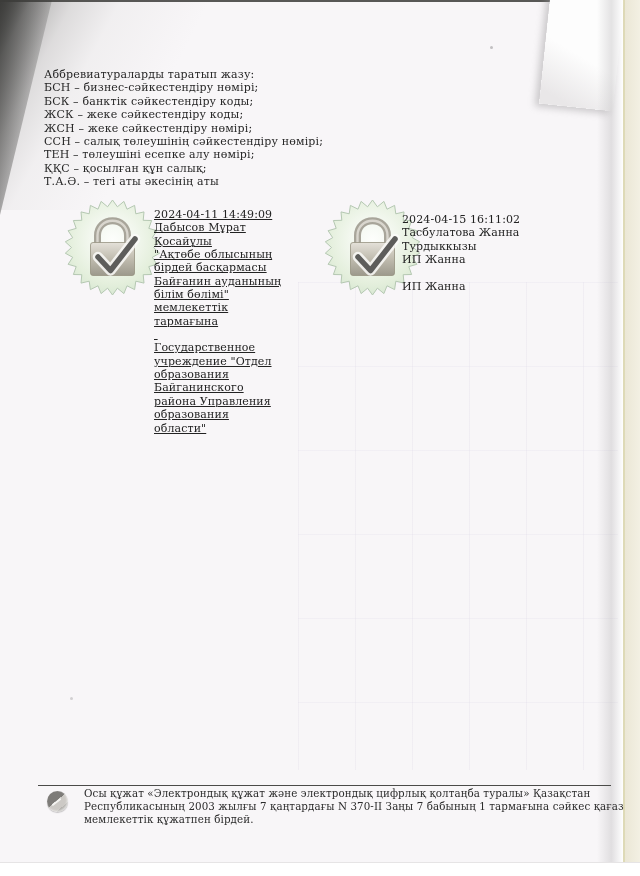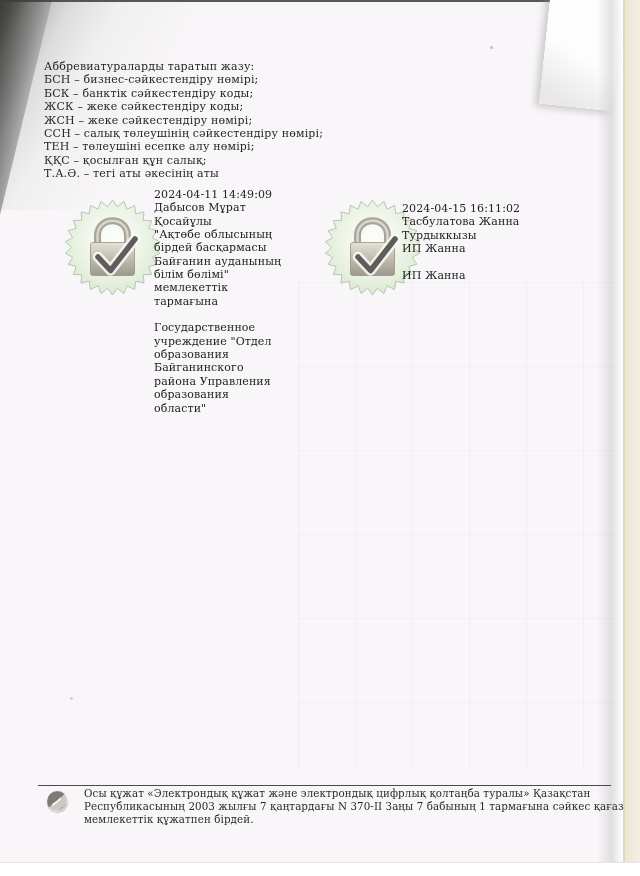--- a/index.html
+++ b/index.html
@@ -38,24 +38,24 @@
   .right-cream { position:absolute; right:0; top:0; width:15px; height:100%; background:linear-gradient(to right,#ebe7d6,#f3f0e3); }
   .bottom-strip { position:absolute; bottom:0; left:0; right:0; height:14px; background:#ffffff; border-top:1px solid #e6e4e5; }
   .bleed {
     position:absolute; left:298px; top:282px; width:320px; height:488px; opacity:.85; pointer-events:none;
     background:
       repeating-linear-gradient(to right, rgba(162,152,192,0.10) 0 1px, transparent 1px 57px),
       repeating-linear-gradient(to bottom, rgba(162,152,192,0.08) 0 1px, transparent 1px 84px);
   }
   .speck { position:absolute; width:3px; height:3px; border-radius:50%; background:#8c8a8c; opacity:.5; }
   
-  .abbr { position:absolute; left:44px; top:60px; font-size:11px; line-height:13.4px; letter-spacing:.15px; color:#272727; }
+  .abbr { position:absolute; left:44px; top:68px; font-size:11px; line-height:13.4px; letter-spacing:.15px; color:#272727; }
   .sig-text { position:absolute; font-size:11px; line-height:13.35px; letter-spacing:.1px; color:#222; width:170px; }
-  .sig-1 { left:154px; top:188px; }
-  .sig-2 { left:402px; top:202px; }
+  .sig-1 { left:154px; top:208px;text-decoration:underline; }
+  .sig-2 { left:402px; top:213px; }
   .line { white-space:nowrap; }
   
   .seal-svg { position:absolute; width:97px; height:97px; }
   .seal-1 { left:64px; top:199px; }
   .seal-2 { left:324px; top:199px; }
   
   .footer-rule { position:absolute; left:38px; top:785px; width:573px; height:1px; background:#4b4b49; }
   .footer-icon {
     position:absolute; left:47px; top:791px; width:21px; height:21px; border-radius:50%;
     background:linear-gradient(140deg, #7d7b78 0 46%, #ccc9c5 46% 74%, #b3b1ad 74% 100%);

